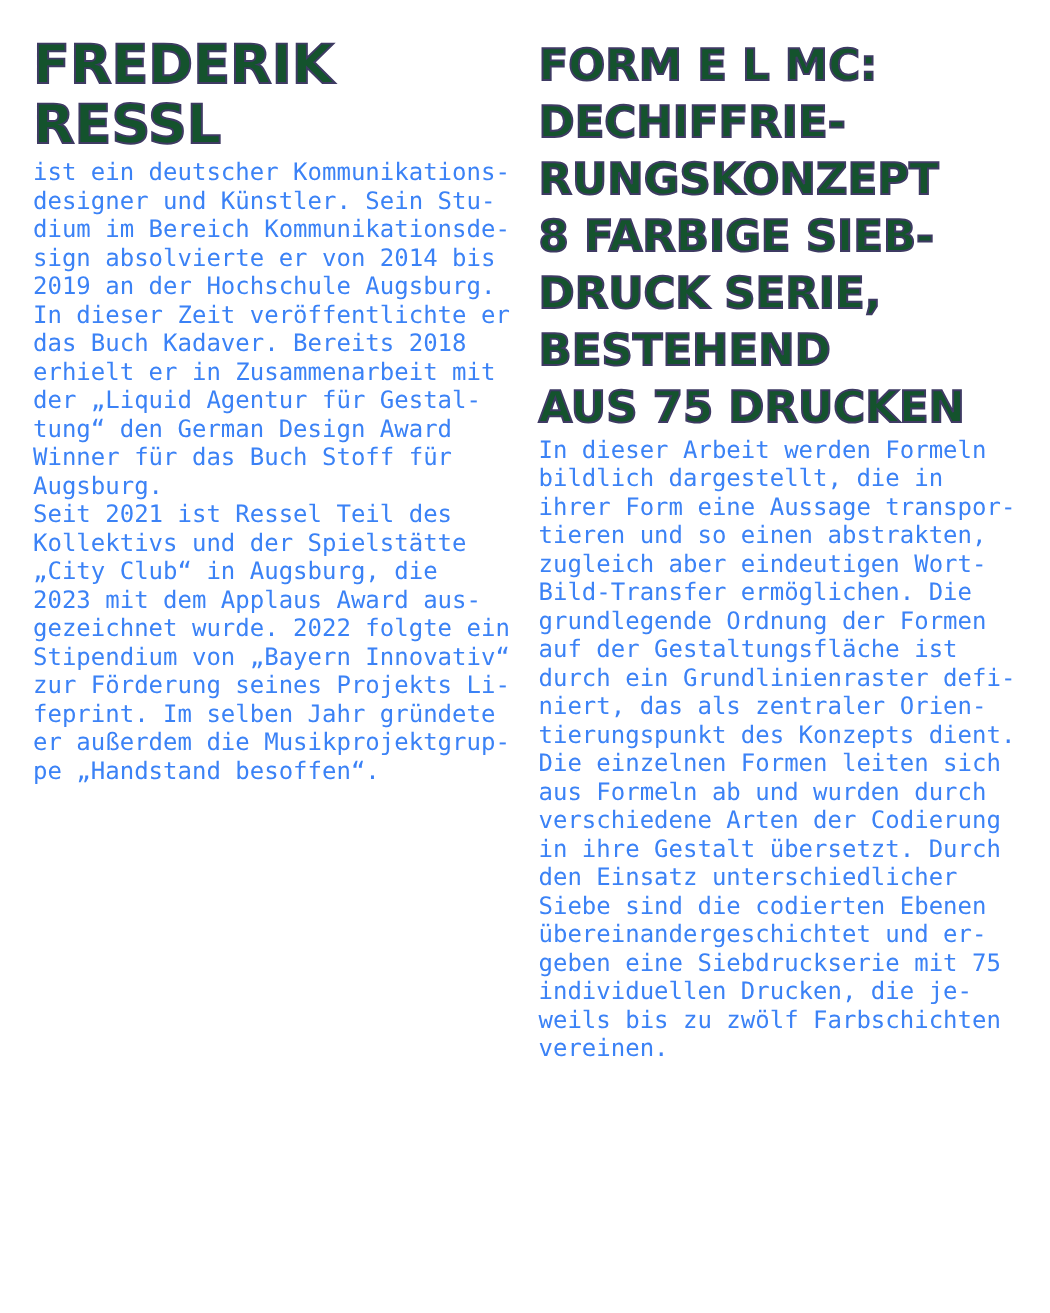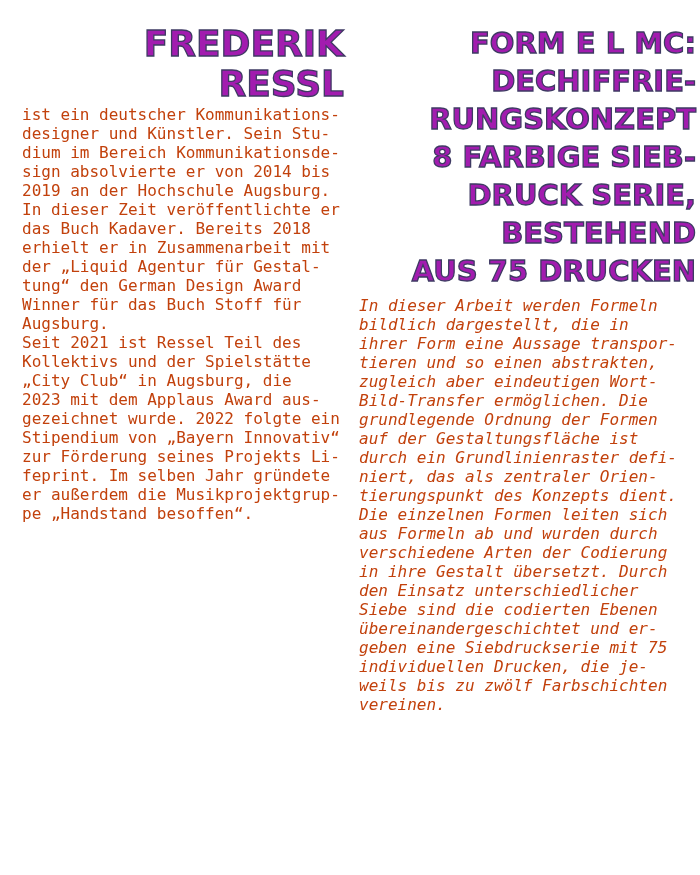--- a/index.html
+++ b/index.html
@@ -24,49 +24,46 @@
   .column {
     box-sizing: border-box;
   }
   .column.left  { width: 323px; }
   .column.right { width: 338px; }
 
   .heading {
     margin: 0;
     font-family: "DejaVu Sans", sans-serif;
     font-weight: bold;
-    color: #a21caf;
+    color: #14532d;
     -webkit-text-stroke: 1.3px #3e3a63;
     white-space: pre;
     letter-spacing: 0px;
-    text-align: right;
   }
   .column.left .heading {
     font-size: 36px;
     line-height: 40px;
   }
   .column.right .heading {
     font-size: 29px;
     line-height: 38px;
   }
 
   .body-text {
     margin: 0;
     font-family: "DejaVu Sans Mono", monospace;
     font-size: 16px;
     line-height: 19px;
-    color: #c2410c;
+    color: #3b82f6;
     white-space: pre;
   }
   .column.left .body-text {
     margin-top: 1px;
   }
   .column.right .body-text {
-    margin-top: 6px;
-    font-style: italic;
   }
 </style>
 </head>
 <body>
 
 <div class="page">
   <div class="column left">
     <h1 class="heading">FREDERIK
 RESSL</h1>
     <p class="body-text">ist ein deutscher Kommunikations-

